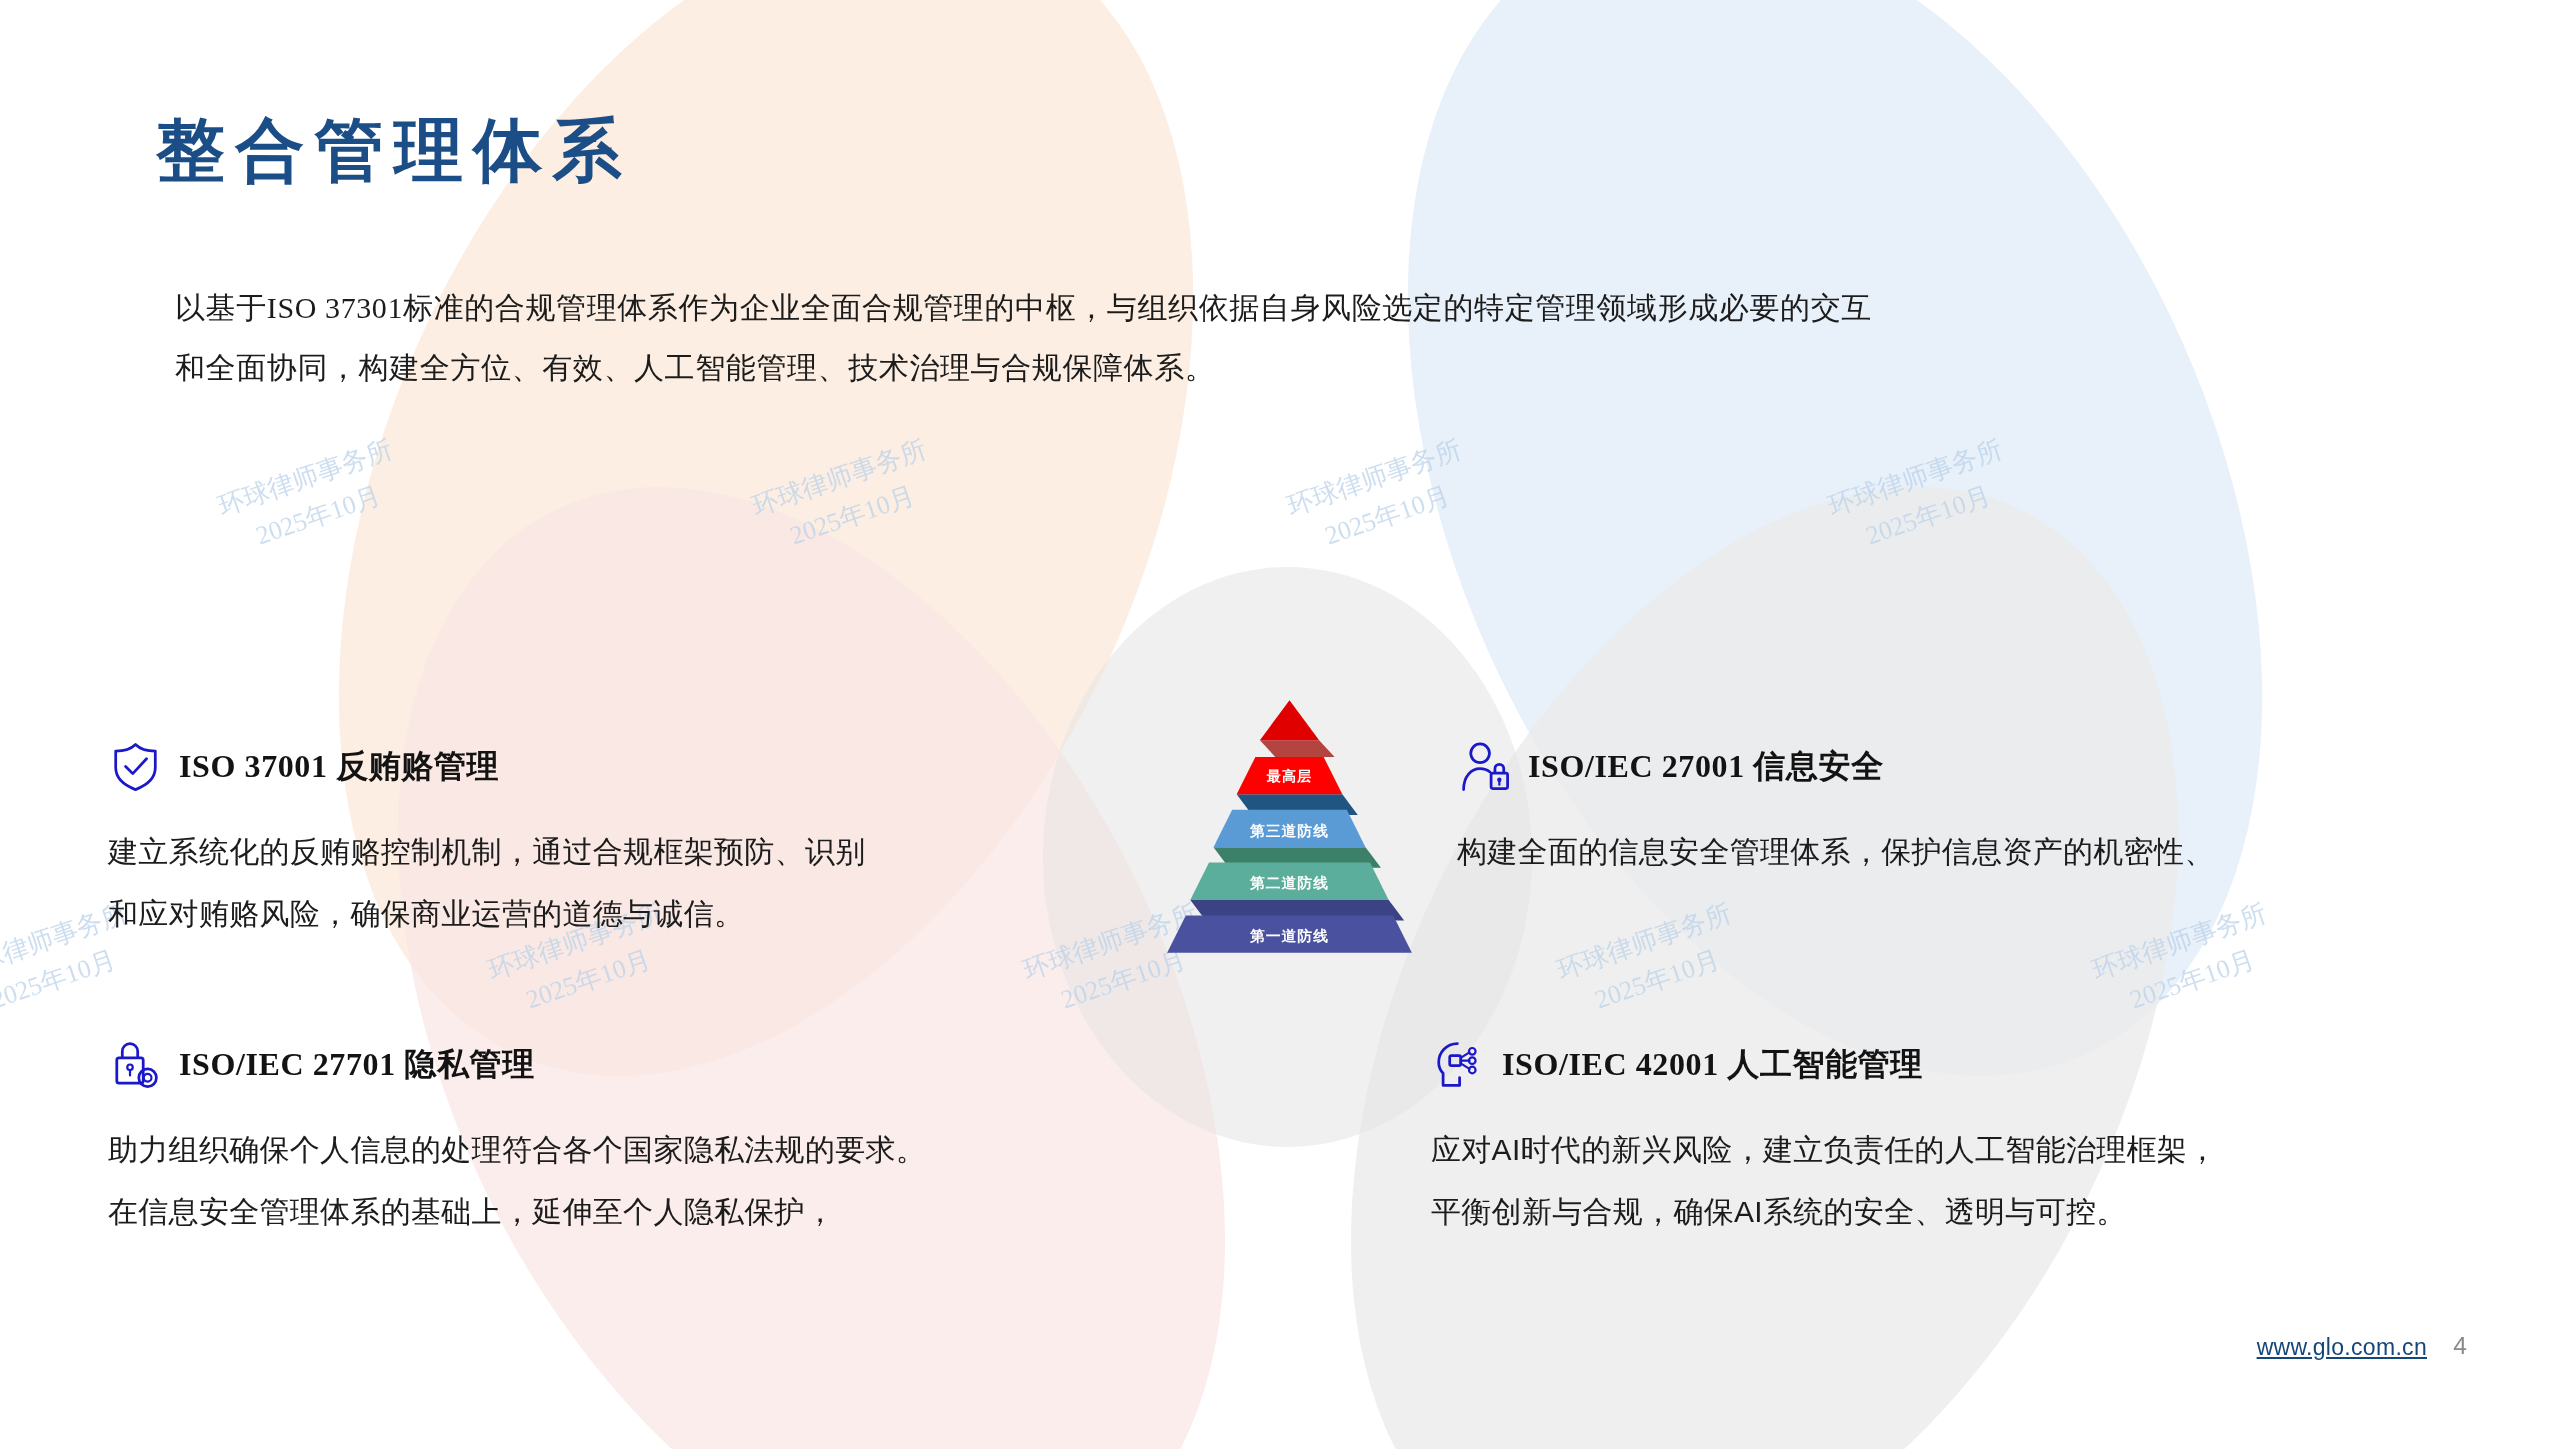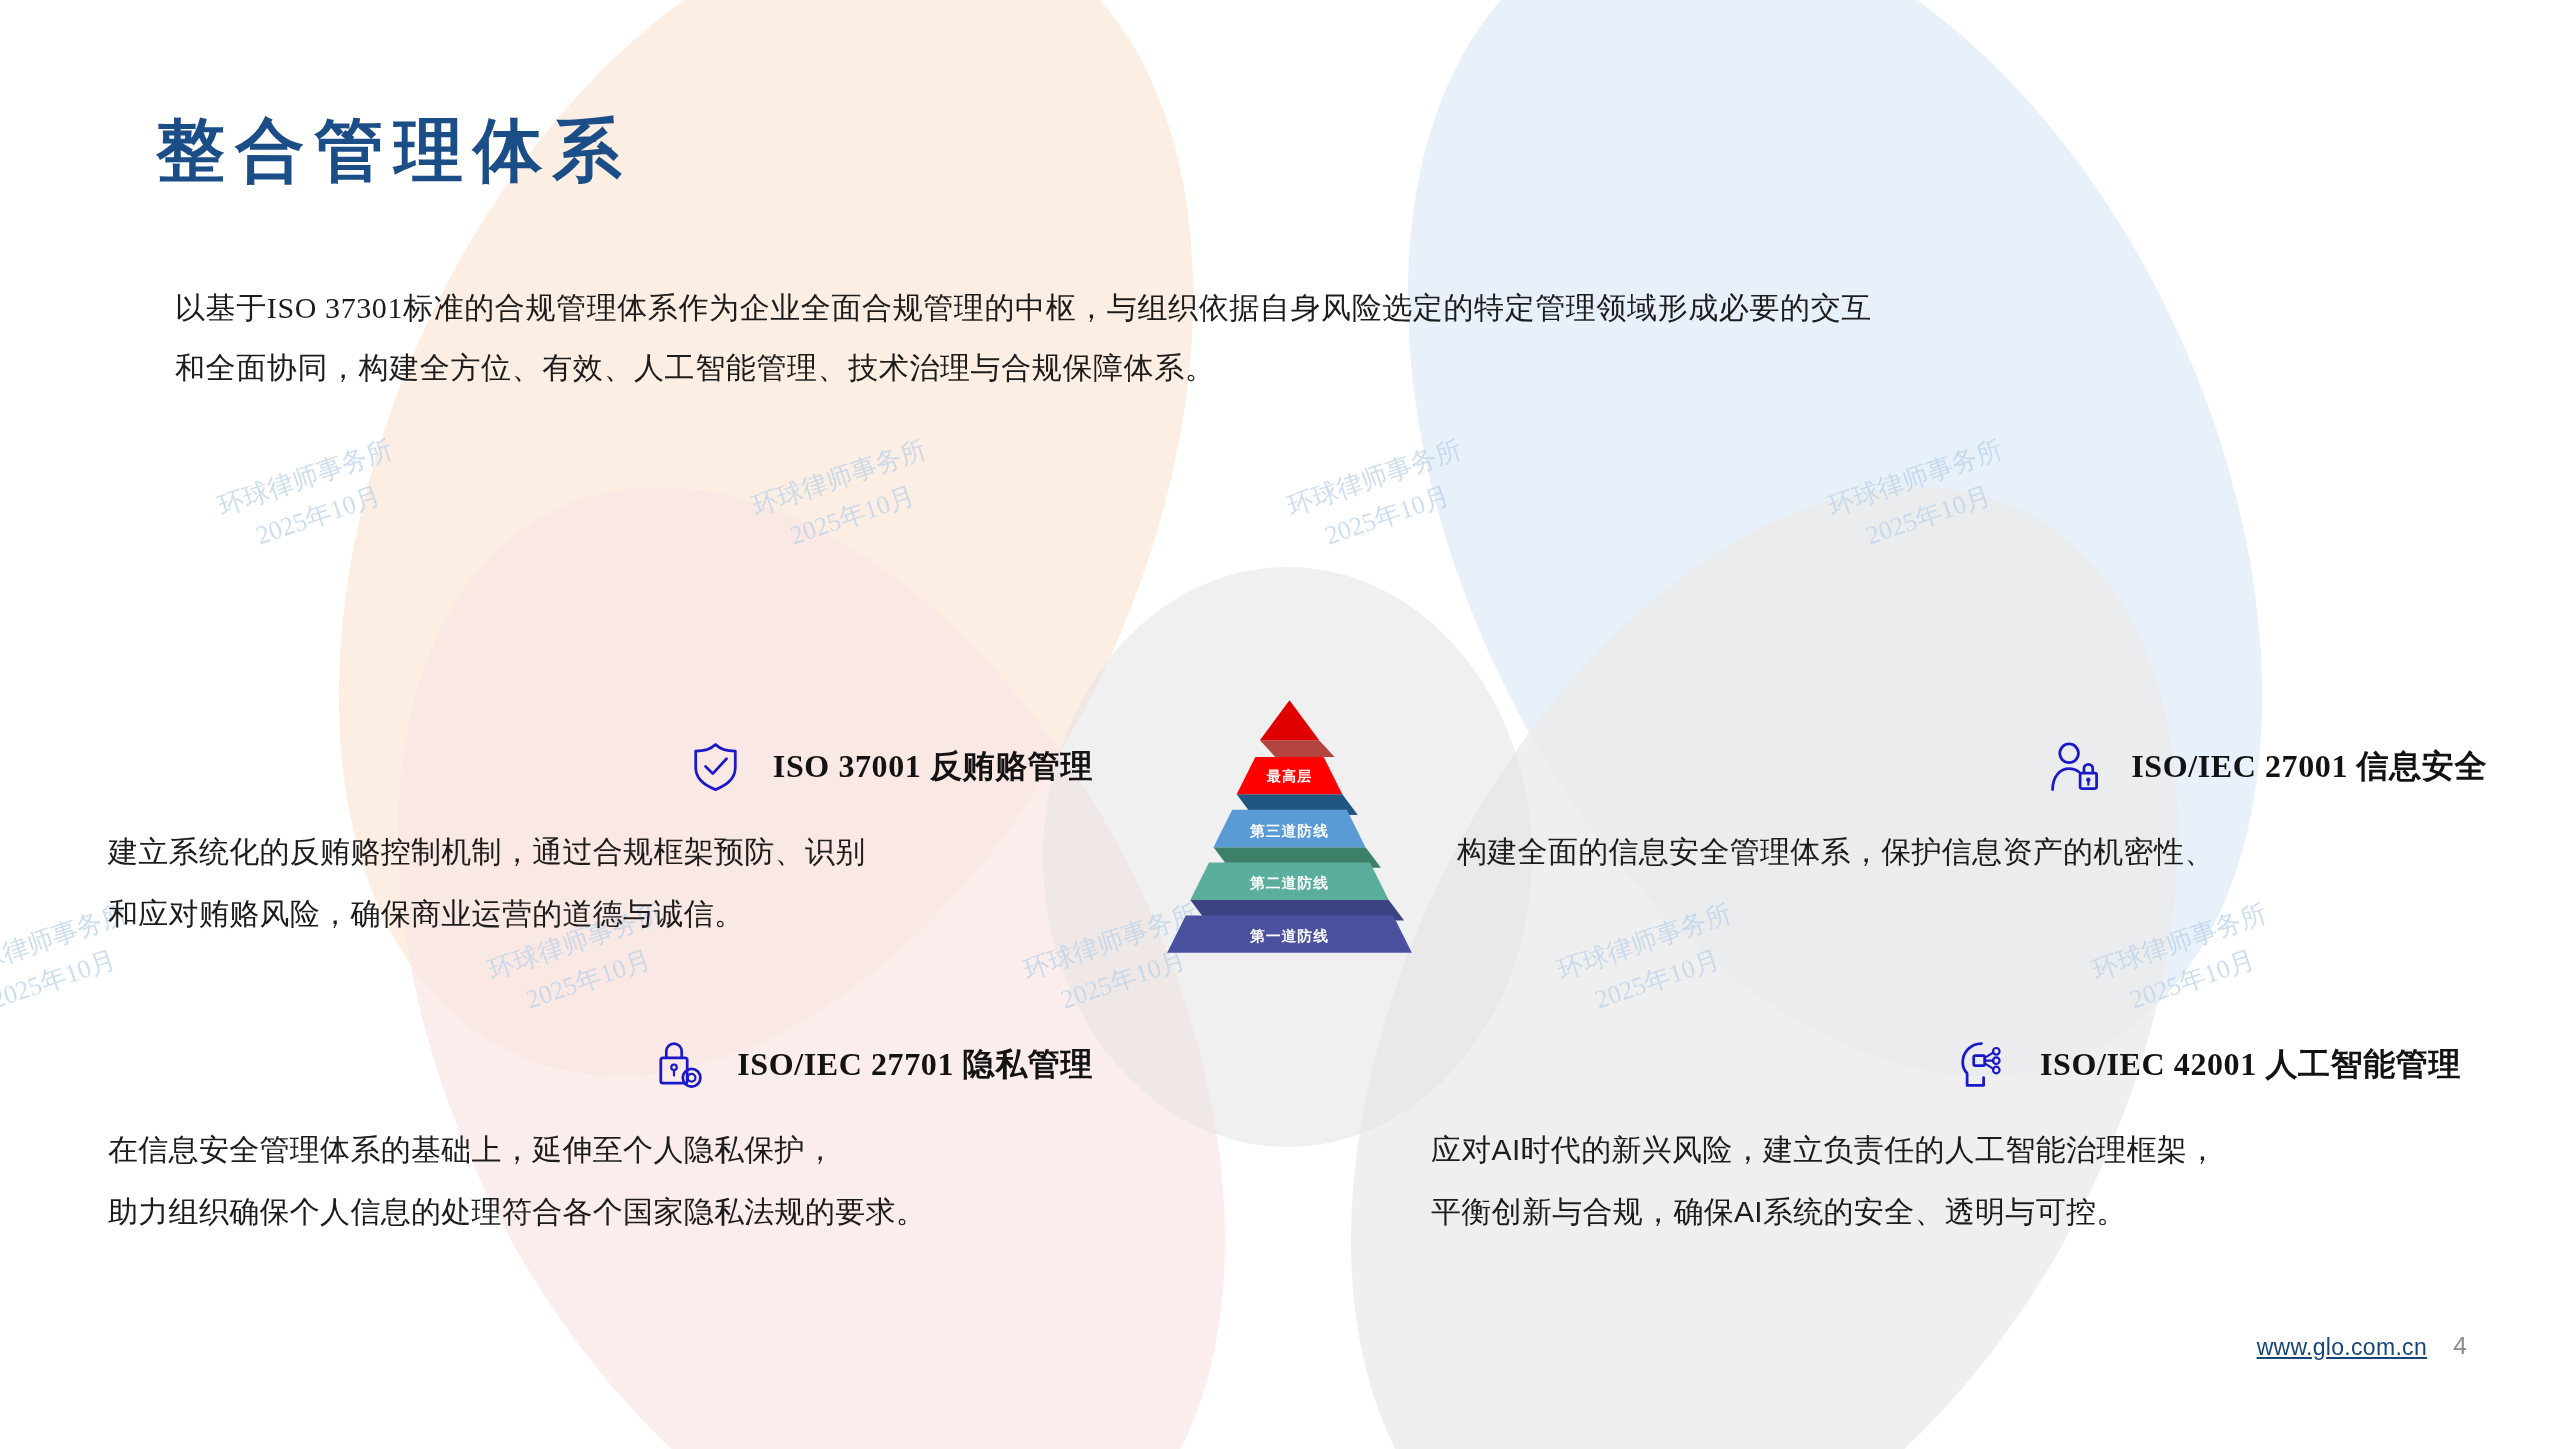--- a/index.html
+++ b/index.html
@@ -74,21 +74,21 @@
     font-family:"Liberation Serif","DejaVu Serif",serif;
   }
 
   
   .card { position:absolute; z-index:4; }
   .card-tl { left:108px;  top:739px; width:985px; }
   .card-tr { left:1457px; top:739px; width:1030px; }
   .card-bl { left:108px;  top:1037px; width:985px; }
   .card-br { left:1431px; top:1037px; width:1030px; }
 
-  .card-head { display:flex; align-items:center; gap:30px; margin-bottom:27px;justify-content:flex-end; }
+  .card-head { display:flex; align-items:center; gap:16px; margin-bottom:27px; }
   .card-icon { width:55px; height:55px; flex:0 0 55px; display:block; }
   .card-title {
     font-size:32px; color:#131313; font-weight:bold; letter-spacing:0.6px;
     font-family:"Liberation Serif","DejaVu Serif",serif; white-space:nowrap;
   }
   .card-body {
     font-size:30px; line-height:2.08; color:#1c1c1c; letter-spacing:0.3px;
     font-family:Liberation Sans, sans-serif;
   }
 
@@ -184,22 +184,22 @@
         <rect x="16" y="38" width="48" height="46" rx="4" fill="none" stroke="#1a18c8" stroke-width="5"></rect>
         <path d="M26 38 L26 26 A14 14 0 0 1 54 26 L54 38" fill="none" stroke="#1a18c8" stroke-width="5"></path>
         <circle cx="40" cy="55" r="5" fill="none" stroke="#1a18c8" stroke-width="4"></circle>
         <path d="M40 60 L40 70" stroke="#1a18c8" stroke-width="4" stroke-linecap="round"></path>
         <circle cx="72" cy="74" r="16" fill="none" stroke="#1a18c8" stroke-width="5"></circle>
         <circle cx="72" cy="74" r="7" fill="none" stroke="#1a18c8" stroke-width="4"></circle>
       </svg>
       <div class="card-title">ISO/IEC 27701 隐私管理</div>
     </div>
     <div class="card-body">
+      <div>助力组织确保个人信息的处理符合各个国家隐私法规的要求。</div>
       <div>在信息安全管理体系的基础上，延伸至个人隐私保护，</div>
-      <div>助力组织确保个人信息的处理符合各个国家隐私法规的要求。</div>
     </div>
   </div>
 
   <div class="card card-br">
     <div class="card-head">
       <svg class="card-icon" viewBox="0 0 100 100">
         <path d="M48 12 C28 12 14 28 14 46 C14 56 18 62 22 66 L22 88 L52 88 L52 74" fill="none" stroke="#1a18c8" stroke-width="5" stroke-linejoin="round" stroke-linecap="round"></path>
         <rect x="34" y="34" width="20" height="18" rx="3" fill="none" stroke="#1a18c8" stroke-width="5"></rect>
         <path d="M54 38 L70 28" stroke="#1a18c8" stroke-width="4" stroke-linecap="round"></path>
         <path d="M54 43 L70 43" stroke="#1a18c8" stroke-width="4" stroke-linecap="round"></path>

